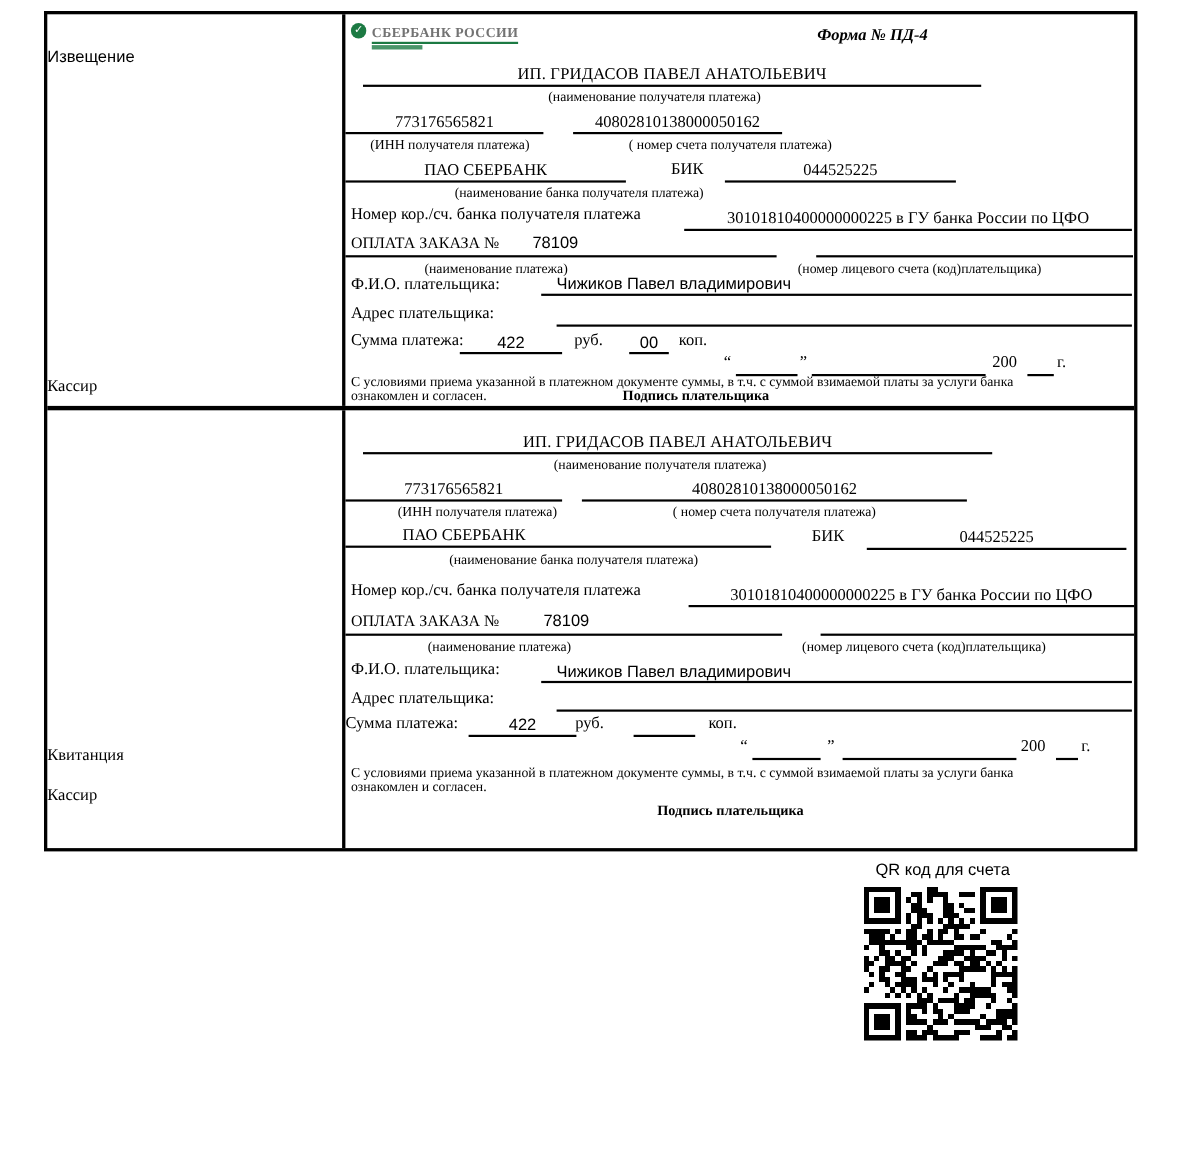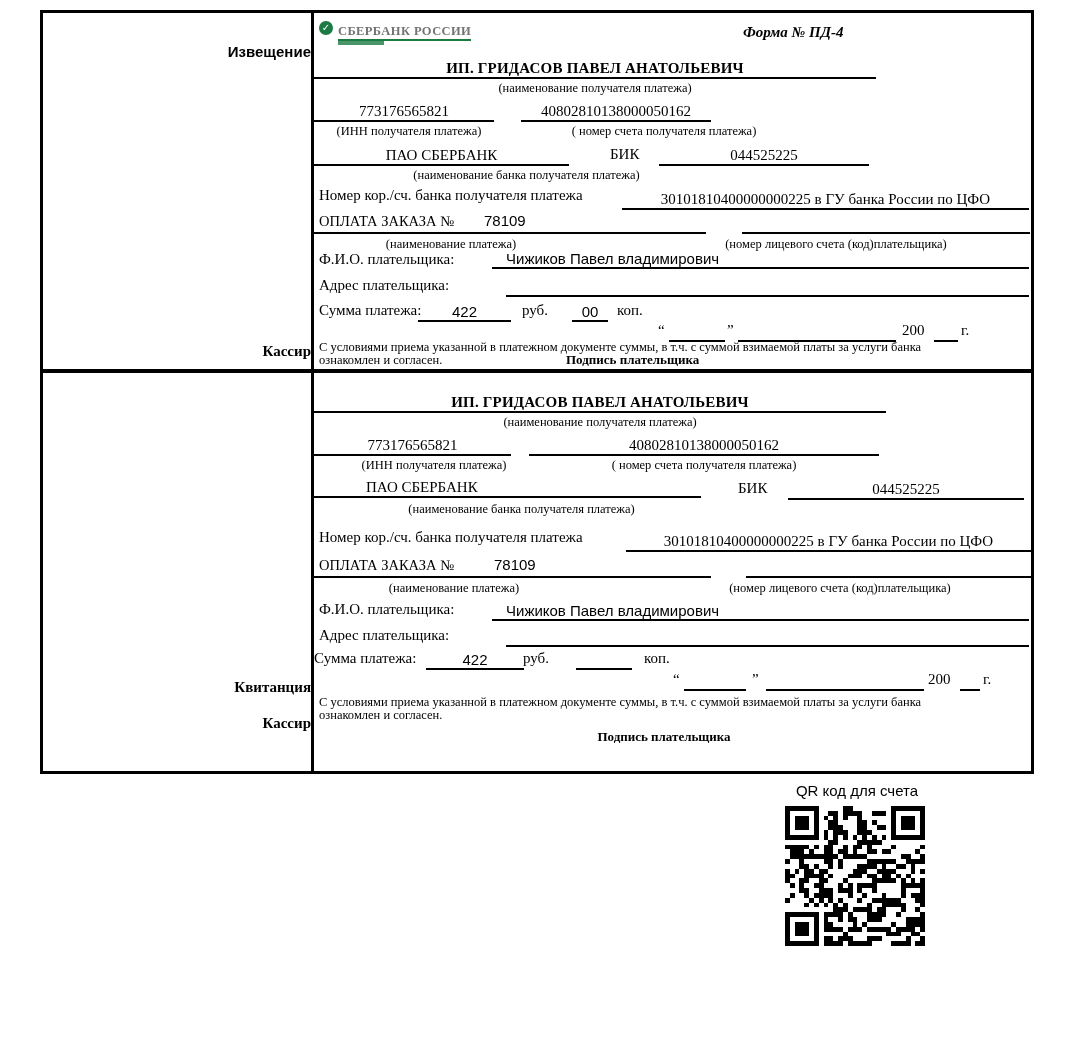--- a/index.html
+++ b/index.html
@@ -11,24 +11,24 @@
   .sec2{height:398px;}
   .side{width:268px;border-right:3px solid #000;position:relative;flex:0 0 268px;}
   .content{position:relative;flex:1;}
   .ctr{text-align:center;}
   .sans{font-family:"Liberation Sans","DejaVu Sans",sans-serif;}
   .lbl{font-size:15px;white-space:nowrap;}
   .val{font-size:15px;white-space:nowrap;}
   .hint{font-size:12.5px;white-space:nowrap;text-align:center;}
   .ul{border-bottom:2px solid #000;}
   .ulbox{display:flex;align-items:flex-end;justify-content:center;border-bottom:2px solid #000;}
-  .name{font-size:15px;font-weight:bold;letter-spacing:.2px;}
+  .name{font-size:15px;font-weight:normal;letter-spacing:.2px;margin-left:16px;}
   .agree{font-size:12.5px;white-space:nowrap;}
   .sign{font-size:13px;font-weight:bold;white-space:nowrap;}
-  .sidelab{width:100%;text-align:right;font-size:15px;font-weight:bold;}
+  .sidelab{width:100%;text-align:left;font-size:15px;font-weight:normal;}
   .logo{display:flex;align-items:flex-start;gap:5px;}
   .logo-disc{width:14px;height:14px;border-radius:50%;background:#1c7a43;color:#fff;
     font-size:10px;line-height:14px;text-align:center;font-family:"DejaVu Sans",sans-serif;}
   .logo-txt{color:#737373;font-weight:bold;font-size:12.5px;letter-spacing:.4px;
     border-bottom:2px solid #1c7a43;padding-bottom:1px;white-space:nowrap;}
   .logo-tag{height:4px;width:46px;background:#1c7a43;opacity:.8;margin-top:2px;}
   .formnum{font-size:15px;font-weight:bold;font-style:italic;white-space:nowrap;}
   .qr-caption{font-size:15px;text-align:center;white-space:nowrap;}
 </style>
 </head>

